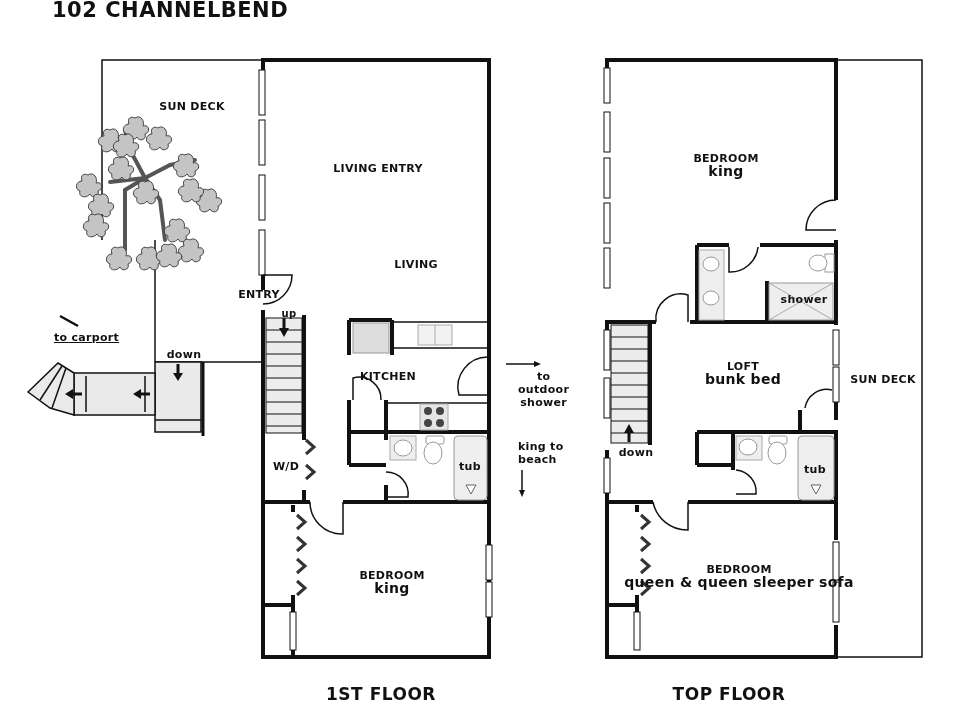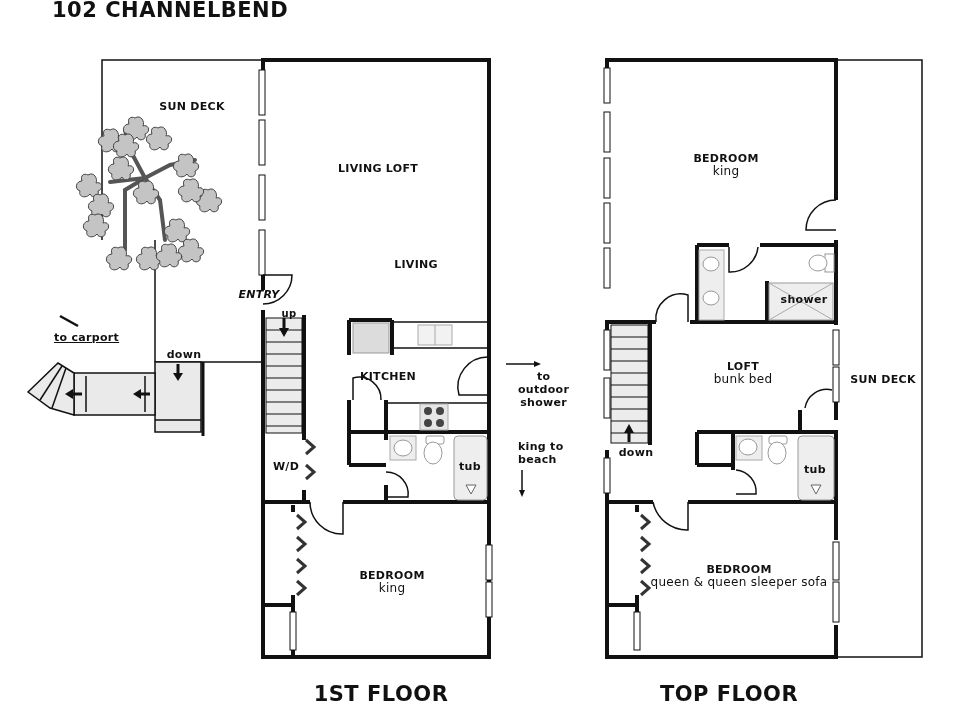--- a/index.html
+++ b/index.html
@@ -1,22 +1,22 @@
 <!DOCTYPE html>
 <html><head>
 <meta charset="utf-8">
 <style>
   html,body{margin:0;padding:0;background:#fff;}
   body{width:960px;height:720px;position:relative;overflow:hidden;font-family:"DejaVu Sans","Liberation Sans",sans-serif;color:#111;}
   svg{position:absolute;left:0;top:0;}
   .lbl{position:absolute;font-weight:bold;font-size:11px;letter-spacing:0.3px;white-space:nowrap;line-height:13px;}
-  .sub{font-weight:normal;font-size:12px;}
+  .sub{font-weight:bold;font-size:14px;}
   .c{text-align:center;transform:translateX(-50%);}
   .title{font-size:21px;letter-spacing:0.5px;}
-  .floor{font-size:21px;letter-spacing:0.5px;}
+  .floor{font-size:17px;letter-spacing:0.5px;}
   .small{font-size:11px;padding-left:12px;}
 </style>
 </head>
 <body>
 
 <svg width="960" height="720" viewBox="0 0 960 720">
   <defs>
     <g id="chev">
       <path d="M0,0 L8,7 L0,14" fill="none" stroke="#333" stroke-width="3"></path>
     </g>
@@ -291,23 +291,23 @@
     <use href="#chev" x="641" y="515"></use>
     <use href="#chev" x="641" y="537"></use>
     <use href="#chev" x="641" y="559"></use>
     <use href="#chev" x="641" y="581"></use>
   </g>
 </svg>
 
 <div class="lbl title" style="left:52px;top:4px;">102 CHANNELBEND</div>
 
 <div class="lbl c" style="left:192px;top:100px;">SUN DECK</div>
-<div class="lbl c" style="left:378px;top:162px;">LIVING LOFT</div>
+<div class="lbl c" style="left:378px;top:162px;">LIVING ENTRY</div>
 <div class="lbl c" style="left:416px;top:258px;">LIVING</div>
-<div class="lbl c" style="left:259px;top:288px;font-style:italic;">ENTRY</div>
+<div class="lbl c" style="left:259px;top:288px;">ENTRY</div>
 <div class="lbl small c" style="left:283px;top:307px;font-size:10px;">up</div>
 <div class="lbl small c" style="left:178px;top:348px;">down</div>
 <div class="lbl small" style="left:42px;top:331px;text-decoration:underline;">to carport</div>
 <div class="lbl c" style="left:388px;top:370px;text-align:center;">KITCHEN</div>
 <div class="lbl small" style="left:506px;top:370px;text-align:center;">
   <div>to</div>
   <div>outdoor</div>
   <div>shower</div>
 </div>
 <div class="lbl small" style="left:506px;top:440px;">

